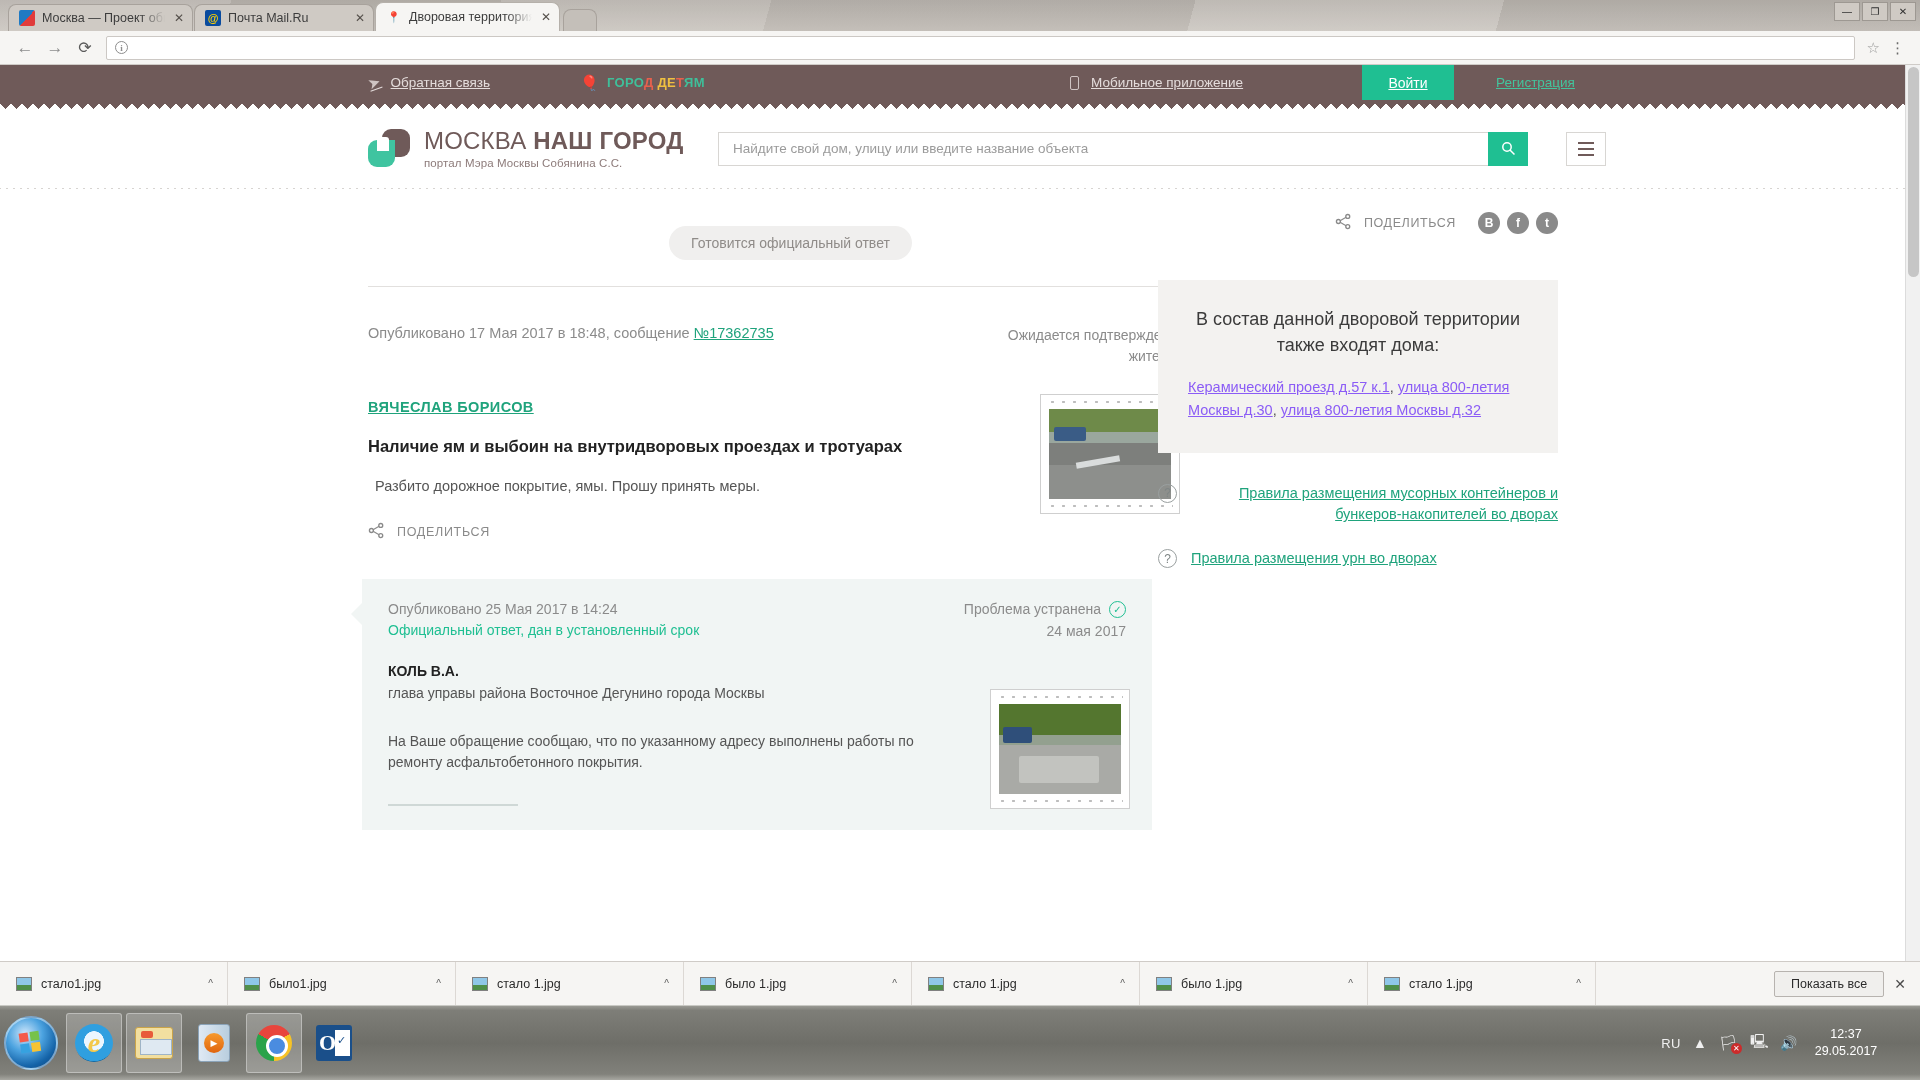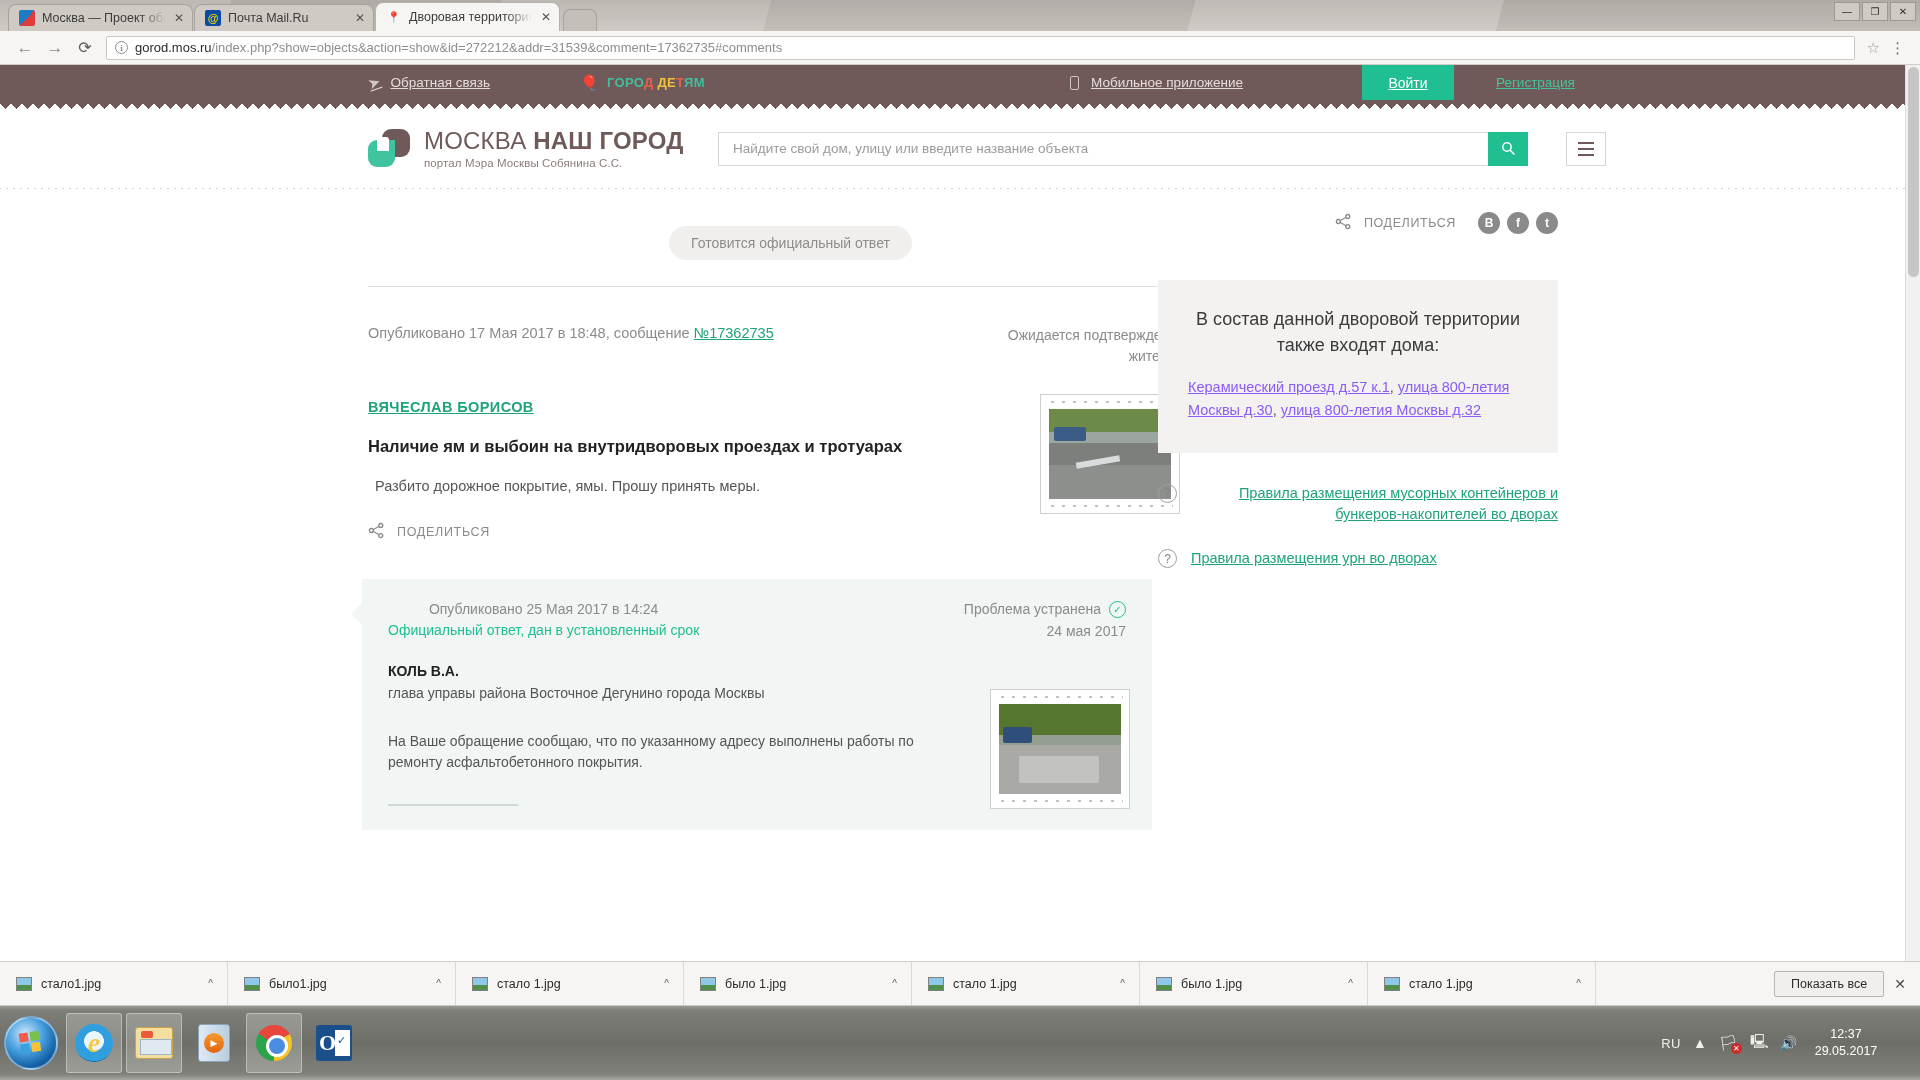--- a/index.html
+++ b/index.html
@@ -204,21 +204,21 @@
   .answer {
     position: relative; background: #f1f5f4; margin-top: 36px; width: 790px; margin-left: 52px;
     padding: 22px 26px 24px 26px;
   }
   .answer::before {
     content:""; position:absolute; left: -11px; top: 24px;
     border-top: 11px solid transparent; border-bottom: 11px solid transparent;
     border-right: 11px solid #f1f5f4;
   }
   .ans-head { display:flex; justify-content: space-between; }
-  .ans-date { font-size: 14px; color: #8b8b8b; text-align: center; }
+  .ans-date { font-size: 14px; color: #8b8b8b; }
   .ans-official { font-size: 14px; color: #1fbf92; margin-top: 5px; }
   .ans-right { text-align: right; }
   .ans-status { font-size: 14px; color: #8b8b8b; display:flex; align-items:center; gap: 8px; justify-content:flex-end; }
   .checkic { width: 17px; height: 17px; border: 1.6px solid #1fbf92; border-radius: 50%;
              color: #1fbf92; font-size: 10px; display:flex; align-items:center; justify-content:center; flex:none;}
   .ans-status2 { font-size: 14px; color: #8b8b8b; margin-top: 5px; }
   .ans-name { margin-top: 24px; font-size: 14px; font-weight: bold; color: #222; }
   .ans-role { margin-top: 6px; font-size: 14px; color: #555; }
   .ans-text { margin-top: 30px; font-size: 14px; color: #555; line-height: 1.55; max-width: 580px;}
   .ans-btn-stub { margin-top: 30px; width: 130px; height: 2px; background: #cfd8d6; }
@@ -337,21 +337,20 @@
       <div>✕</div>
     </div>
   </div>
 
   <div class="omnibox-row">
     <span class="navbtn">←</span>
     <span class="navbtn">→</span>
     <span class="navbtn reload">⟳</span>
     <div class="omnibox">
       <span class="info-icon">i</span>
-      <span class="url"><b>gorod.mos.ru</b><span>/index.php?show=objects&amp;action=show&amp;id=272212&amp;addr=31539&amp;comment=17362735#comments</span></span>
     </div>
     <span class="star">☆</span>
     <span class="kebab">⋮</span>
   </div>
 
   <div class="viewport">
 
     <div class="topbar">
       <div class="topbar-inner">
         <a class="tb-link tb-feedback">

